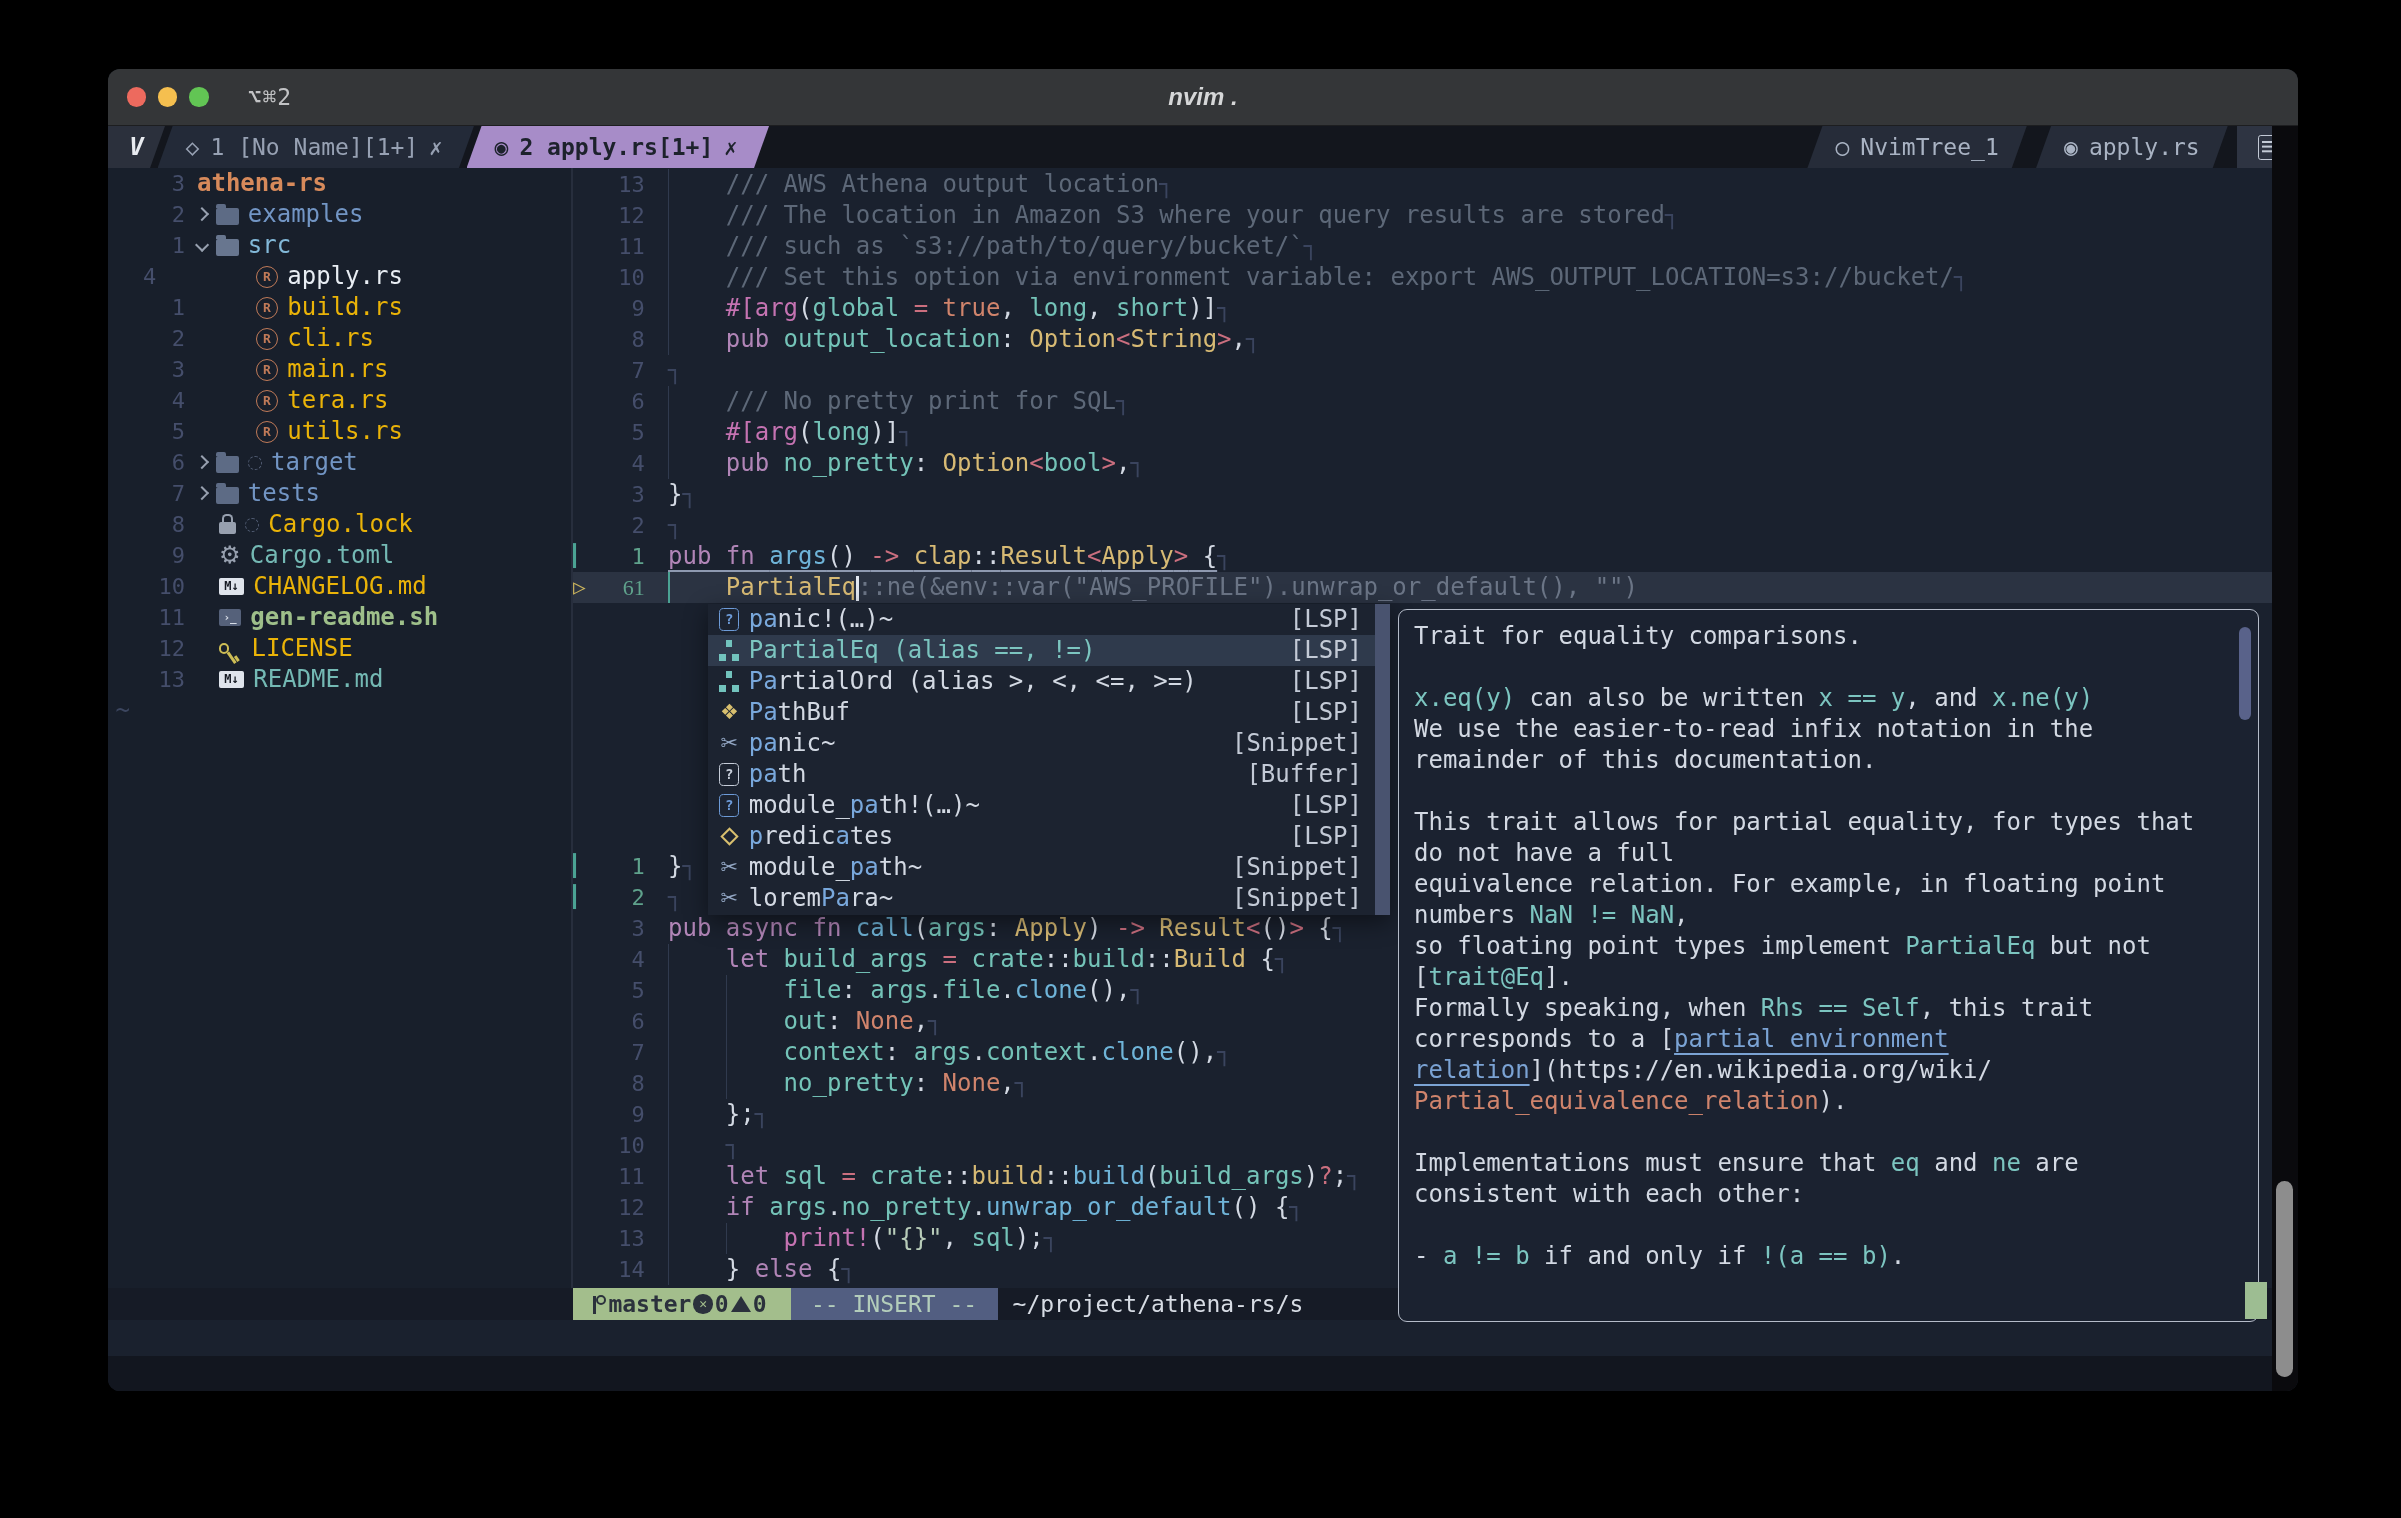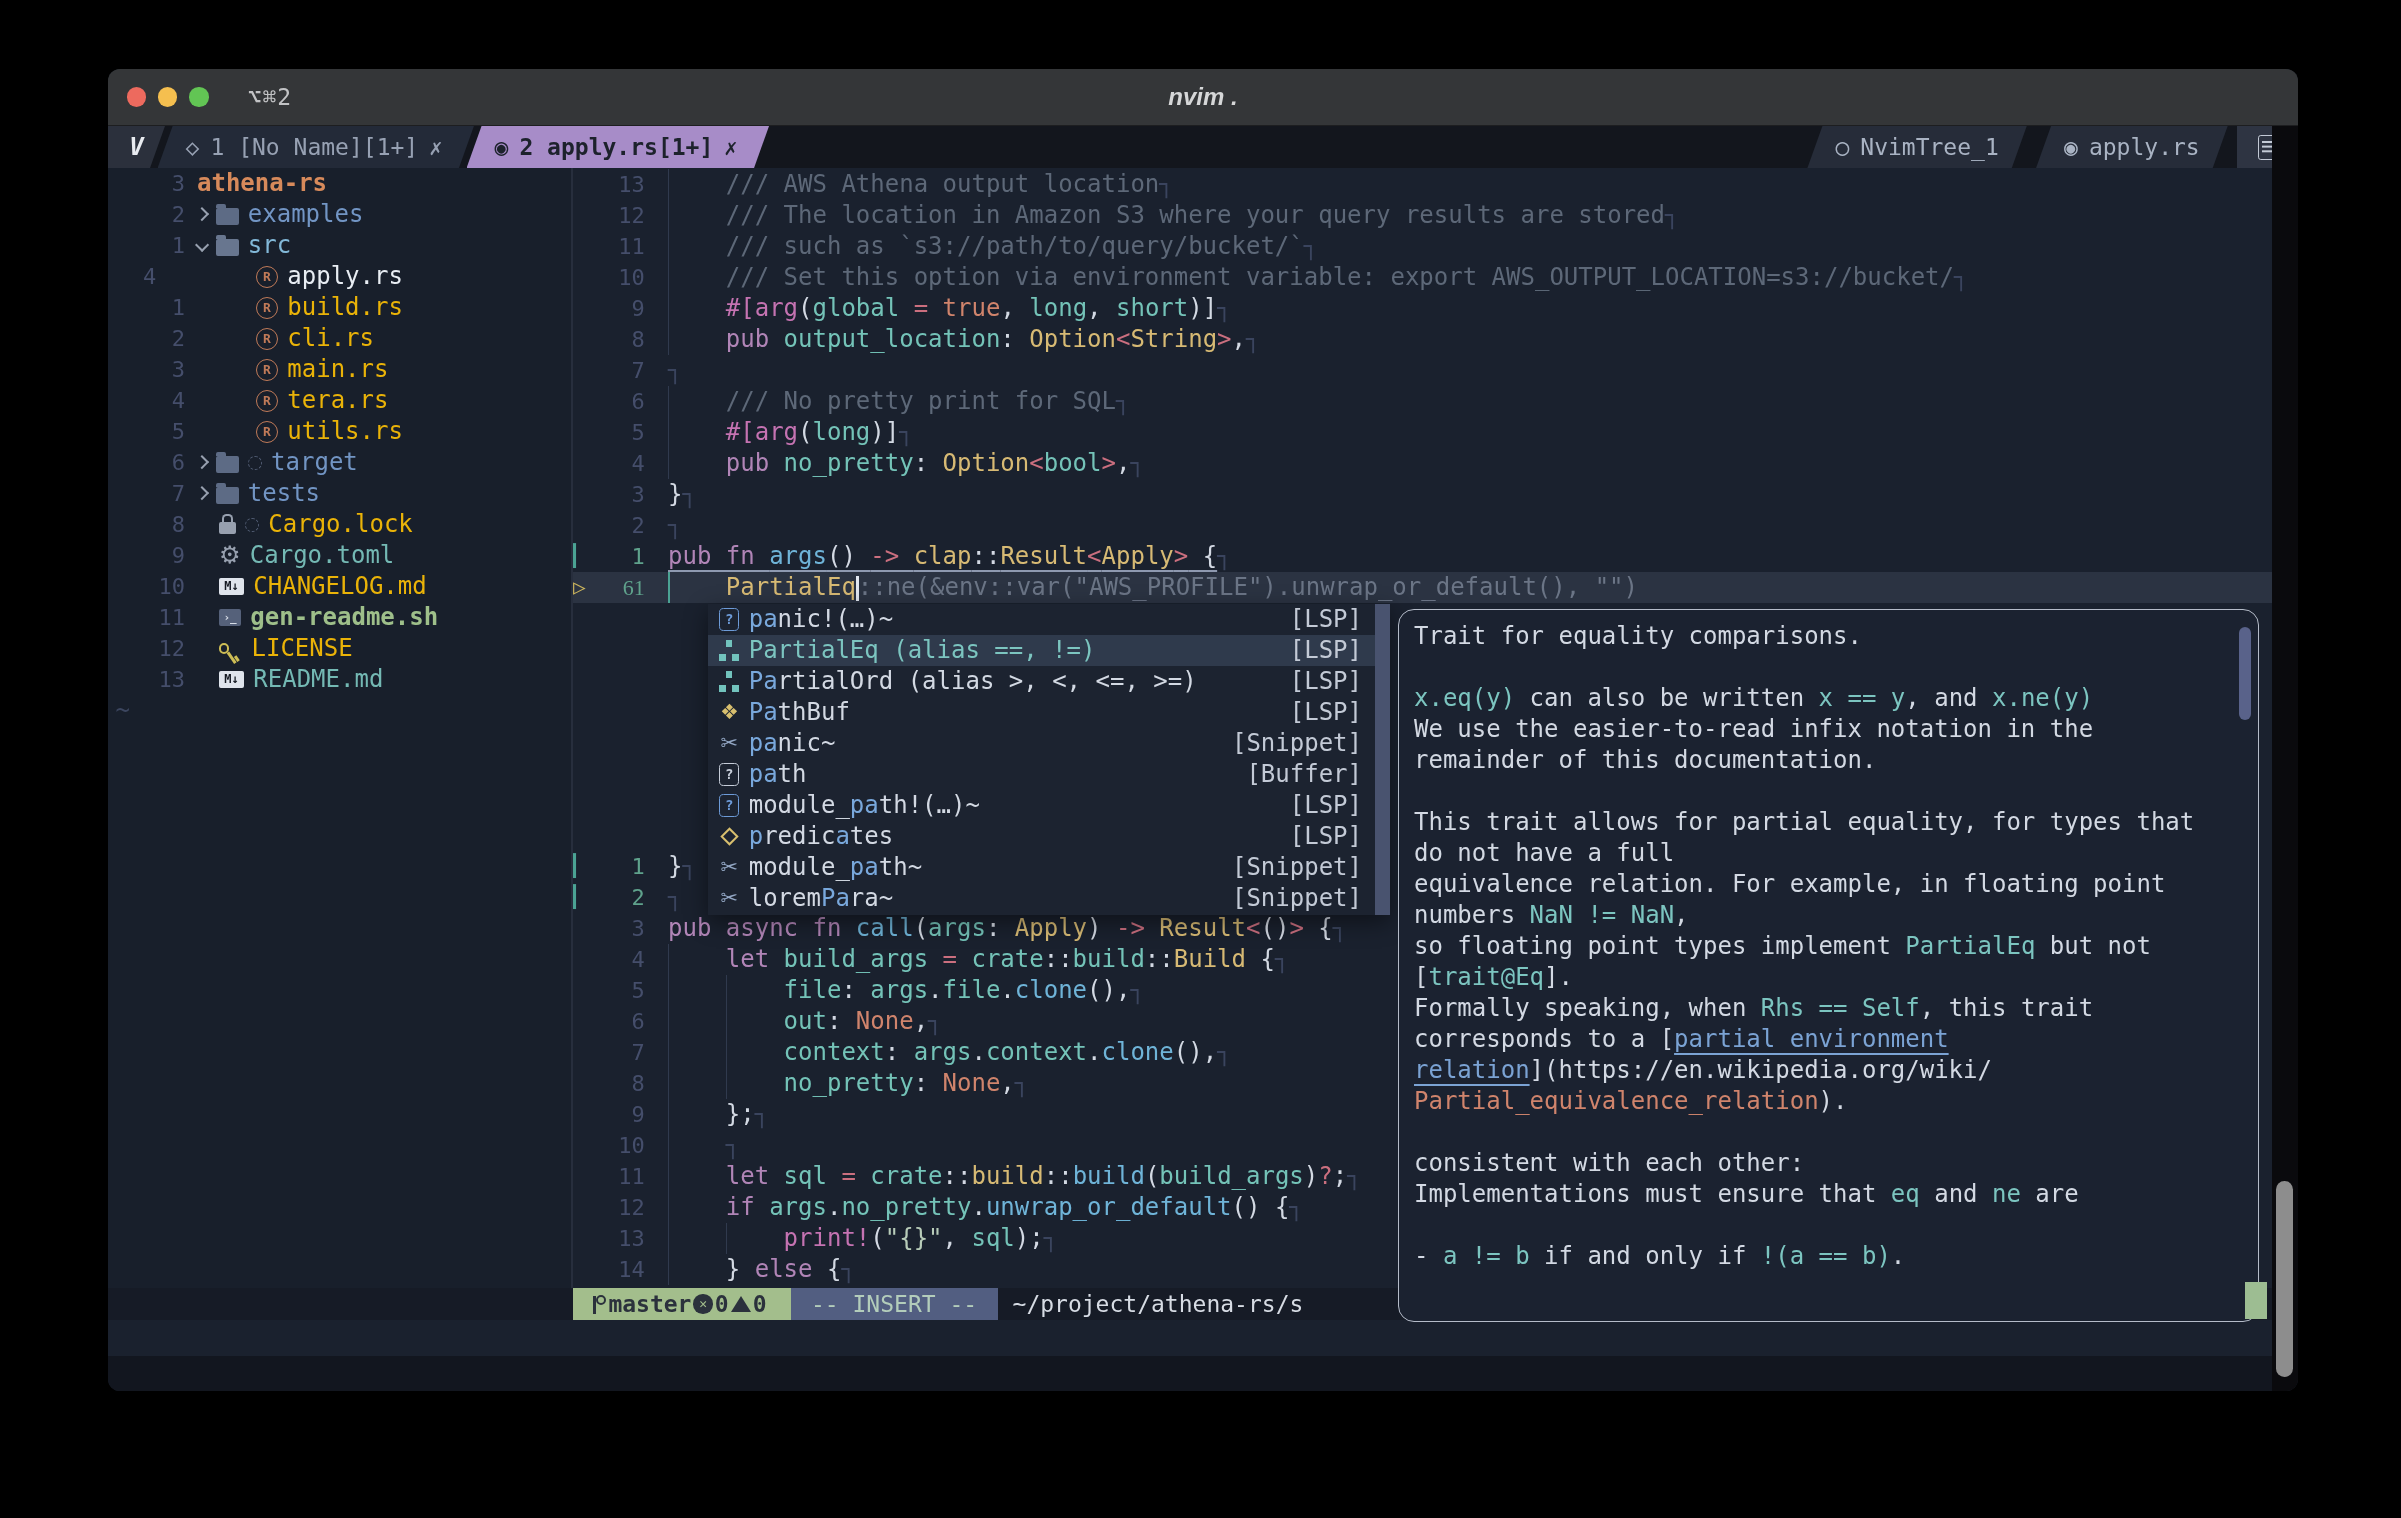--- a/index.html
+++ b/index.html
@@ -120,21 +120,21 @@
   .ic-tree::after{content:'';position:absolute;bottom:0.9px;left:0.9px;width:6.5px;height:6.5px;background:#72c3bd;box-shadow:13px 0 0 #72c3bd;}
   .ic-cube{font-family:"DejaVu Sans",sans-serif;color:#d8bf6e;font-size:21px;}
   .ic-hex{width:13px;height:13px;border:2.3px solid #d8bf6e;transform:rotate(45deg);}
   .ic-sc{font-family:"DejaVu Sans",sans-serif;color:#93a7c4;font-size:21px;}
   .mlabel{white-space:pre;}
   .mtag{margin-left:auto;margin-right:28px;color:#c3cad6;}
   #menu-scroll{position:absolute;right:0;top:0;width:15px;height:100%;background:var(--scroll);}
 
   
   #docpopup{position:absolute;left:1290px;top:540px;width:861px;height:713px;background:var(--bg-doc);
-    border:1.9px solid var(--doc-border);border-radius:16px;z-index:5;padding:11px 0 0 15px;overflow:hidden;}
+    border:1.9px solid var(--doc-border);border-radius:9px;z-index:5;padding:11px 0 0 15px;overflow:hidden;}
   .dline{height:31px;line-height:31px;font-size:24px;white-space:pre;color:var(--fg);}
   #doc-scroll{position:absolute;right:7.4px;top:16.7px;width:12px;height:93px;border-radius:6.5px;background:#59628a;}
   #green-block{position:absolute;left:2137px;top:1213px;width:22px;height:37px;background:#9dbd92;z-index:6;}
 
   
   #statusline{position:absolute;left:0;top:1219px;width:2164px;height:32px;background:#161b26;display:flex;z-index:2;}
   #sl-spacer{width:465px;flex:none;}
   #sl-git{background:var(--green);color:#2b313c;font-weight:700;font-size:23px;display:flex;align-items:center;
     gap:2px;padding:0 24px 0 16.7px;}
   .i-branch{position:relative;width:16.7px;height:20.4px;}
@@ -281,22 +281,22 @@
         <div class="dline"><span class="s-pl">do not have a full</span></div>
         <div class="dline"><span class="s-pl">equivalence relation. For example, in floating point</span></div>
         <div class="dline"><span class="s-pl">numbers </span><span class="s-tl">NaN != NaN</span><span class="s-pl">,</span></div>
         <div class="dline"><span class="s-pl">so floating point types implement </span><span class="s-tl">PartialEq</span><span class="s-pl"> but not</span></div>
         <div class="dline"><span class="s-pl">[</span><span class="s-tl">trait@Eq</span><span class="s-pl">].</span></div>
         <div class="dline"><span class="s-pl">Formally speaking, when </span><span class="s-tl">Rhs == Self</span><span class="s-pl">, this trait</span></div>
         <div class="dline"><span class="s-pl">corresponds to a [</span><span class="s-lk">partial environment</span></div>
         <div class="dline"><span class="s-lk">relation</span><span class="s-pl">](https://en.wikipedia.org/wiki/</span></div>
         <div class="dline"><span class="s-or">Partial_equivalence_relation</span><span class="s-pl">).</span></div>
         <div class="dline">&nbsp;</div>
+        <div class="dline"><span class="s-pl">Implementations must ensure that </span><span class="s-tl">eq</span><span class="s-pl"> and </span><span class="s-tl">ne</span><span class="s-pl"> are</span></div>
         <div class="dline"><span class="s-pl">consistent with each other:</span></div>
-        <div class="dline"><span class="s-pl">Implementations must ensure that </span><span class="s-tl">eq</span><span class="s-pl"> and </span><span class="s-tl">ne</span><span class="s-pl"> are</span></div>
         <div class="dline">&nbsp;</div>
         <div class="dline"><span class="s-pl">- </span><span class="s-tl">a != b</span><span class="s-pl"> if and only if </span><span class="s-tl">!(a == b)</span><span class="s-pl">.</span></div>
       </div>
     <div id="doc-scroll"></div>
   </div>
   <div id="green-block"></div>
 
   <div id="statusline">
     <div id="sl-spacer"></div>
     <div id="sl-git">

